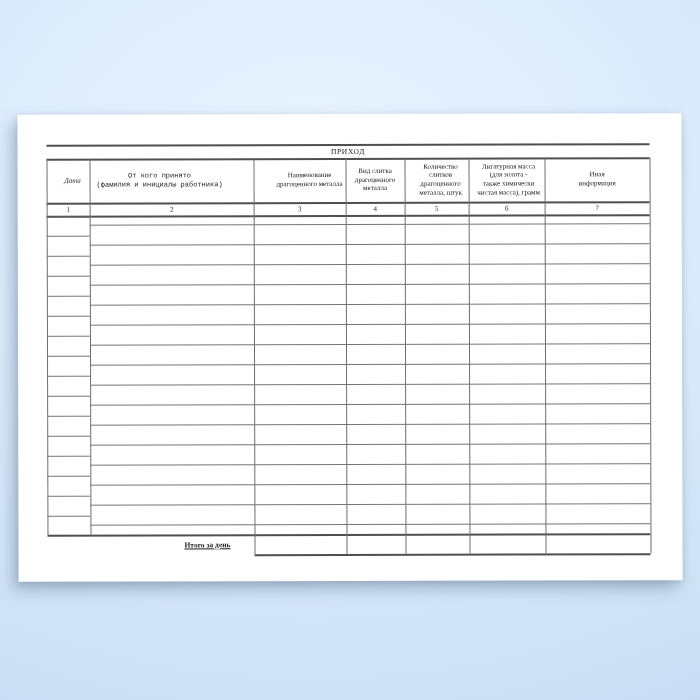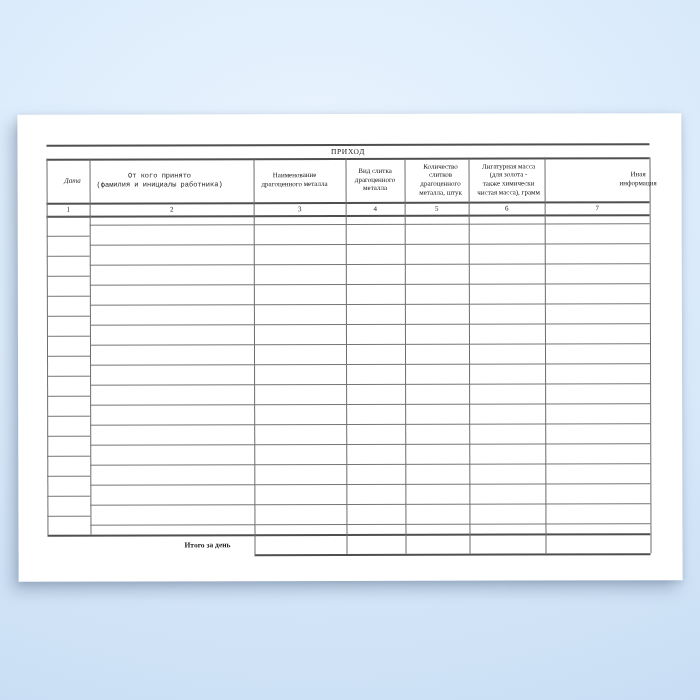--- a/index.html
+++ b/index.html
@@ -42,21 +42,21 @@
     background-position:0 20px;
   }
   .rows-main{
     position:absolute;left:72px;top:101px;width:560px;height:319px;
     background-image:repeating-linear-gradient(to bottom,#757575 0 1px,transparent 1px 20px);
     background-position:0 9px;
   }
   .total-label{
     position:absolute;left:29px;top:420px;width:183px;height:20px;
     display:flex;align-items:center;justify-content:flex-end;
-    font-size:7.5px;font-weight:700;color:#222;
+    font-size:7.5px;font-weight:700;color:#222;text-decoration:underline;
   }
 </style>
 </head>
 <body>
 
 <div class="paper">
 
   <div class="hline" style="left:29px;top:30px;width:603px;"></div>
   <div class="hline" style="left:29px;top:44px;width:603px;"></div>
   <div class="hline" style="left:29px;top:88px;width:603px;"></div>
@@ -72,34 +72,34 @@
   <div class="vline" style="left:451px;top:44px;height:396px;"></div>
   <div class="vline" style="left:527px;top:44px;height:396px;"></div>
   <div class="vline" style="left:632px;top:44px;height:396px;"></div>
 
   <div class="form-title">ПРИХОД</div>
 
   <div class="hdr-row">
     <div class="hdr-cell" style="left:0;width:52px;font-style:italic;">Дата</div>
     <div class="hdr-cell" style="left:43px;width:140px;font-family:Liberation Mono, monospace;">От кого принято
 (фамилия и инициалы работника)</div>
-    <div class="hdr-cell" style="left:194px;width:108px;">Наименование
+    <div class="hdr-cell" style="left:209px;width:108px;">Наименование
 драгоценного металла</div>
     <div class="hdr-cell" style="left:299px;width:59px;">Вид слитка
 драгоценного
 металла</div>
     <div class="hdr-cell" style="left:358px;width:72px;">Количество
 слитков
 драгоценного
 металла, штук</div>
     <div class="hdr-cell" style="left:422px;width:80px;">Лигатурная масса
 (для золота -
 также химически
 чистая масса), грамм</div>
-    <div class="hdr-cell" style="left:498px;width:105px;margin-left:41px;">Иная
+    <div class="hdr-cell" style="left:498px;width:105px;">Иная
 информация</div>
   </div>
 
   <div class="num-row">
     <div class="num-cell" style="left:0;width:43px;">1</div>
     <div class="num-cell" style="left:43px;width:164px;">2</div>
     <div class="num-cell" style="left:207px;width:92px;">3</div>
     <div class="num-cell" style="left:299px;width:59px;">4</div>
     <div class="num-cell" style="left:358px;width:64px;">5</div>
     <div class="num-cell" style="left:422px;width:76px;">6</div>

